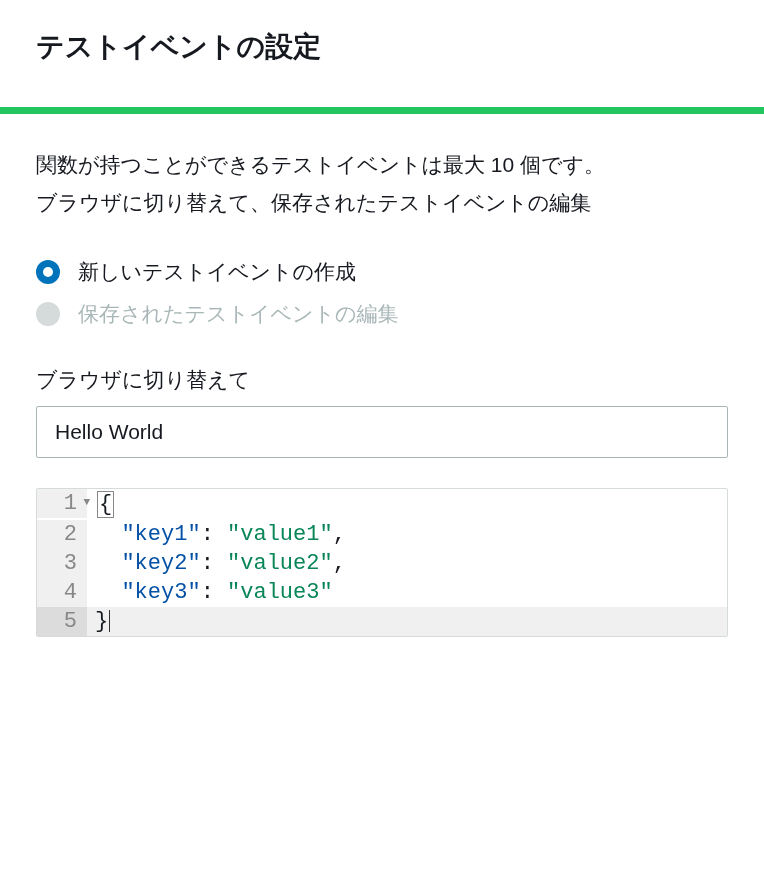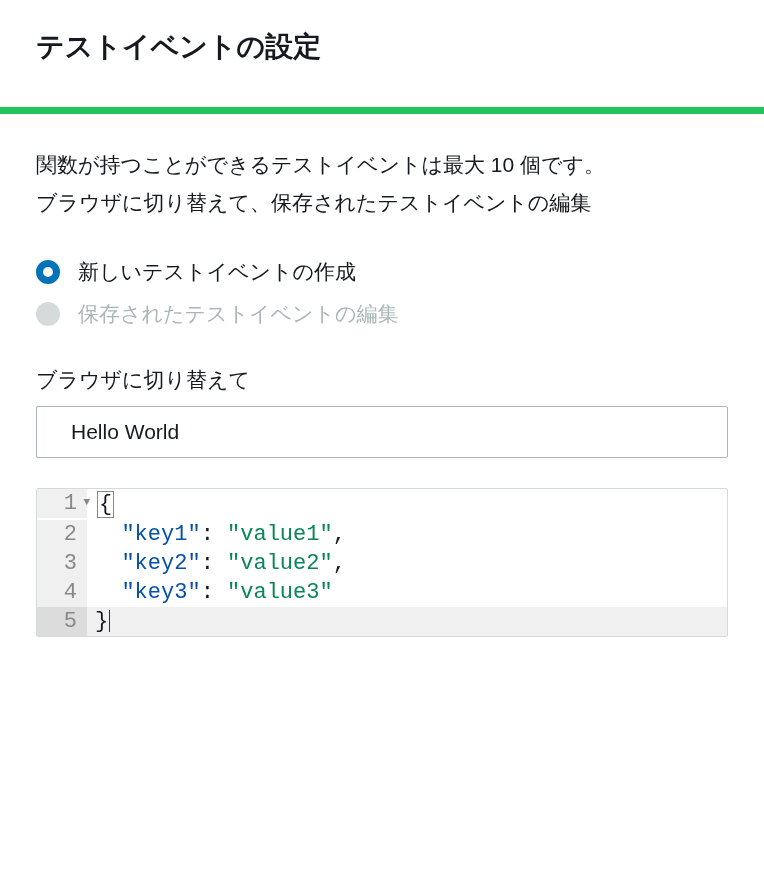--- a/index.html
+++ b/index.html
@@ -68,21 +68,21 @@
     .field-label {
       font-size: 21px;
       color: #16191f;
       margin-bottom: 12px;
       display: block;
     }
     .select-box, .text-input {
       width: 100%;
       border: 1px solid #aab7b8;
       border-radius: 2px;
-      padding: 13px 34px;
+      padding: 13px 18px;
       font-size: 21px;
       font-family: inherit;
       color: #16191f;
       background: #ffffff;
       outline: none;
     }
     .code-editor {
       border: 1px solid #d5dbdb;
       border-radius: 2px;
       font-family: "SF Mono", Monaco, Consolas, "Courier New", monospace;

